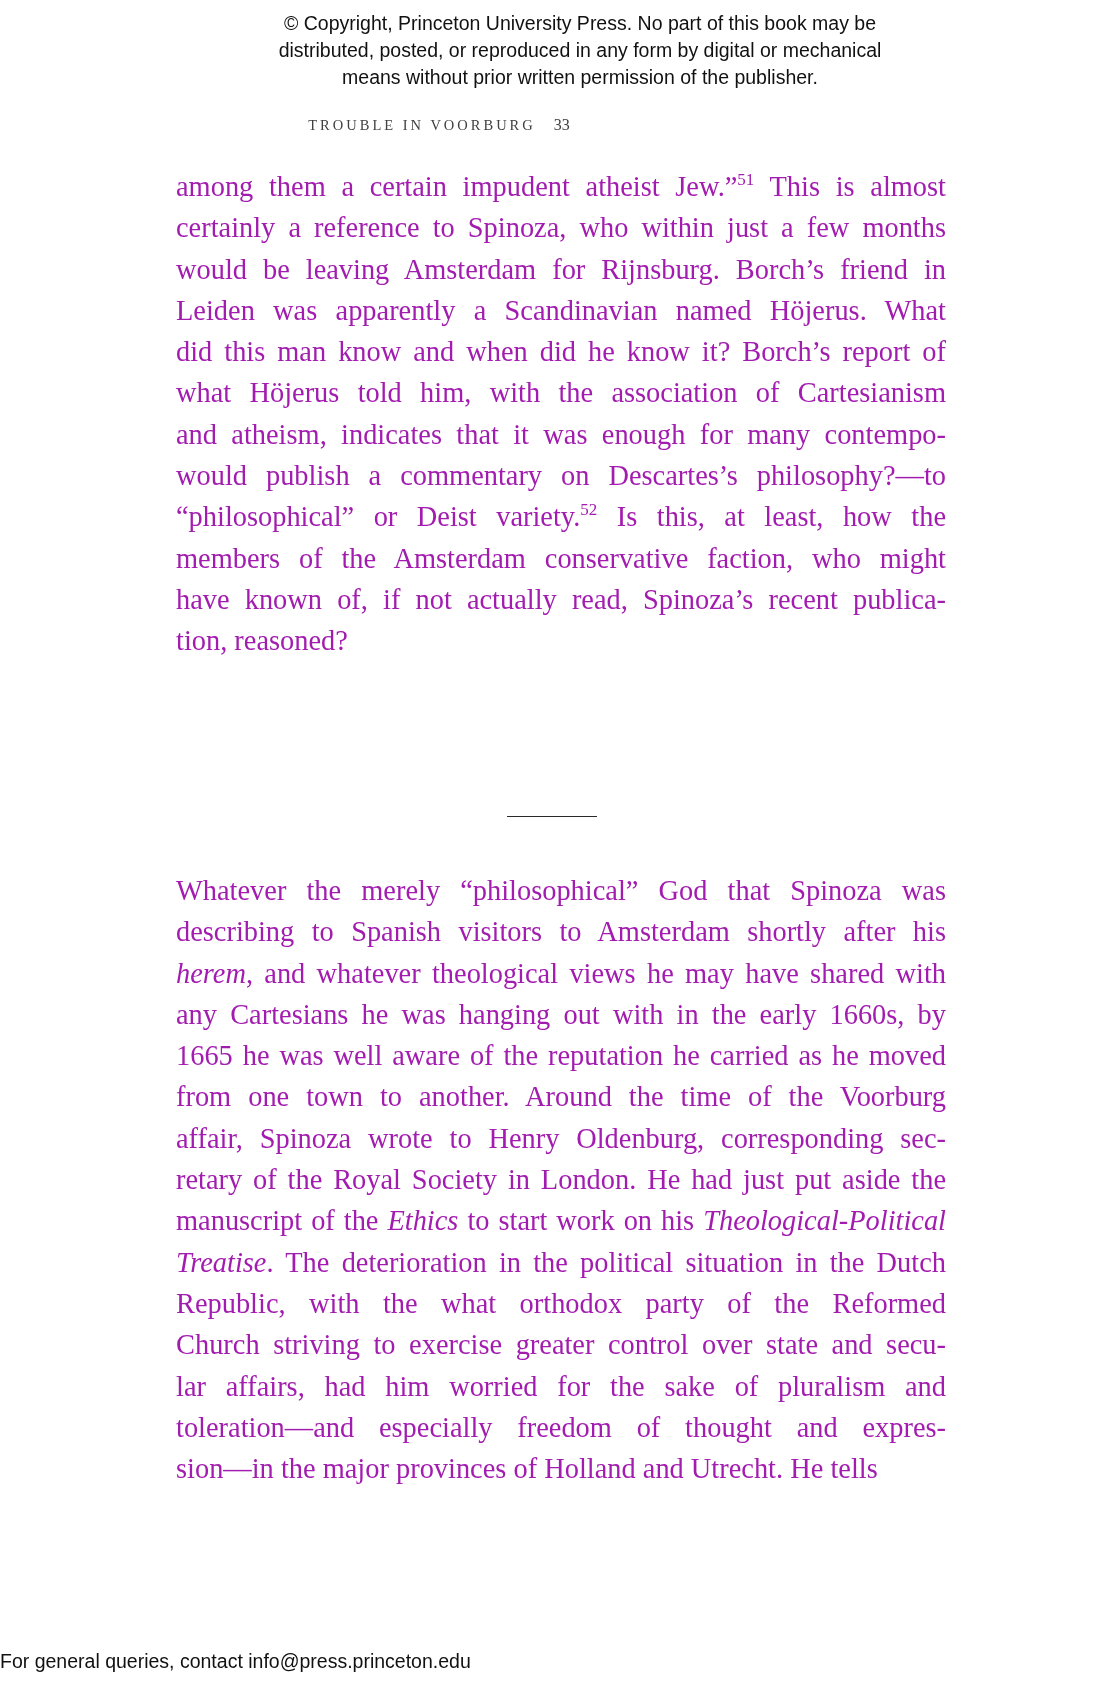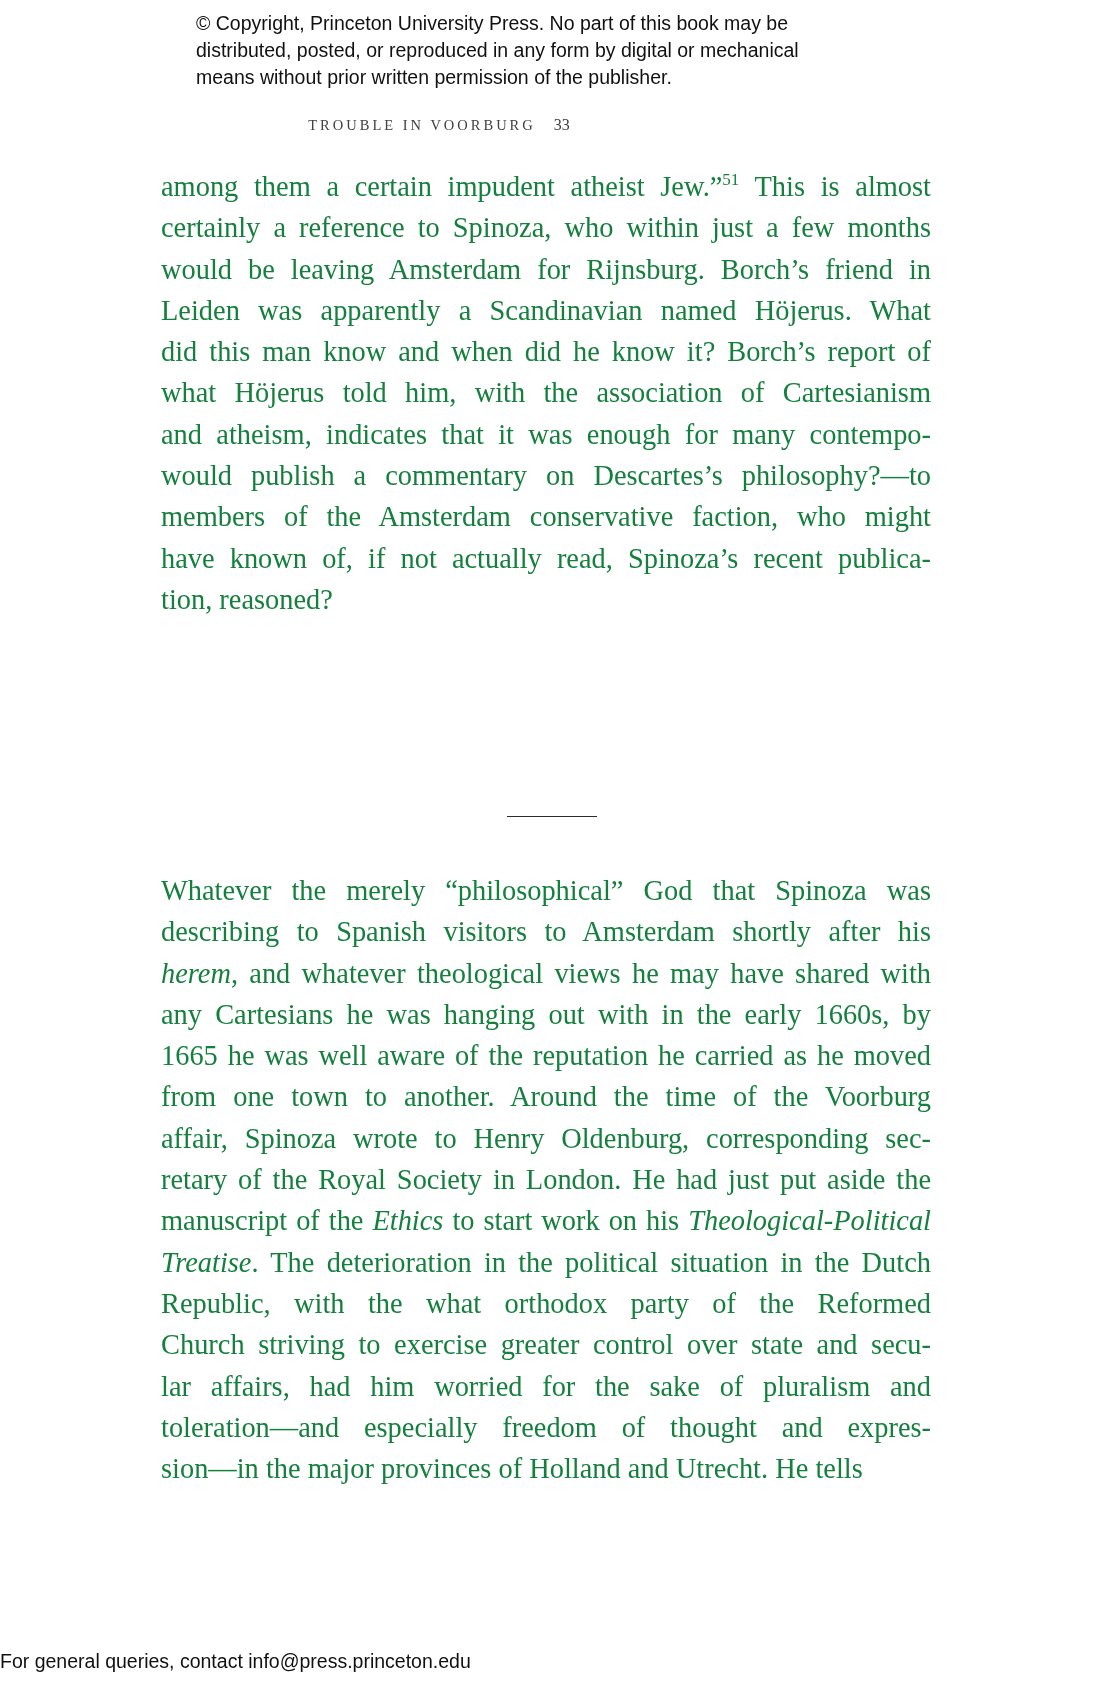--- a/index.html
+++ b/index.html
@@ -1,29 +1,29 @@
 <!DOCTYPE html>
 <html><head>
 <meta charset="utf-8">
 <style>
   html, body { margin: 0; padding: 0; background: #ffffff; }
   body { width: 1100px; height: 1700px; position: relative; overflow: hidden; color: #1e1e1e; }
   .copyright {
-    position: absolute; left: 196px; top: 10px; width: 720px;
-    font-family: "Liberation Sans", sans-serif; font-size: 19.5px; line-height: 27px; color: #111;
+    position: absolute; left: 220px; top: 10px; width: 720px;
+    font-family: "Liberation Sans", sans-serif; font-size: 19.5px; line-height: 27px; color: #111; text-align: center;
   }
   .running-head {
     position: absolute; left: 0; width: 878px; top: 116px; text-align: center;
     font-family: "Liberation Serif", serif; font-size: 14.5px; letter-spacing: 3px; color: #404040;
   }
   .running-head .pg { letter-spacing: 0; margin-left: 18px; font-size: 16px; }
   .body-text {
-    position: absolute; left: 161px; width: 770px;
+    position: absolute; left: 176px; width: 770px;
     font-family: "Liberation Serif", serif; font-size: 28.4px; line-height: 41.3px;
-    color: #15803d; text-align: justify; hyphens: manual;
+    color: #a21caf; text-align: justify; hyphens: manual;
   }
   .body-text .line { display: block; text-align-last: justify; white-space: nowrap; }
   .body-text .line.last { text-align-last: left; }
   .p1 { top: 166px; }
   .p2 { top: 870px; }
   sup { font-size: 17px; line-height: 0; vertical-align: 11px; }
   .section-rule {
     position: absolute; left: 507px; top: 816px; width: 90px; height: 0;
     border-top: 1.6px solid #2a2a2a;
   }
@@ -48,20 +48,21 @@
 
 <div class="body-text p1" id="p1">
     <span class="line"><span>among them a certain impudent atheist Jew.”</span><sup>51</sup><span> This is almost</span></span>
     <span class="line"><span>certainly a reference to Spinoza, who within just a few months</span></span>
     <span class="line"><span>would be leaving Amsterdam for Rijnsburg. Borch’s friend in</span></span>
     <span class="line"><span>Leiden was apparently a Scandinavian named Höjerus. What</span></span>
     <span class="line"><span>did this man know and when did he know it? Borch’s report of</span></span>
     <span class="line"><span>what Höjerus told him, with the association of Cartesianism</span></span>
     <span class="line"><span>and atheism, indicates that it was enough for many contempo-</span></span>
     <span class="line"><span>would publish a commentary on Descartes’s philosophy?—to</span></span>
+    <span class="line"><span>“philosophical” or Deist variety.</span><sup>52</sup><span> Is this, at least, how the</span></span>
     <span class="line"><span>members of the Amsterdam conservative faction, who might</span></span>
     <span class="line"><span>have known of, if not actually read, Spinoza’s recent publica-</span></span>
     <span class="line last"><span>tion, reasoned?</span></span>
   </div>
 
 <div class="section-rule"></div>
 
 <div class="body-text p2" id="p2">
     <span class="line"><span>Whatever the merely “philosophical” God that Spinoza was</span></span>
     <span class="line"><span>describing to Spanish visitors to Amsterdam shortly after his</span></span>

